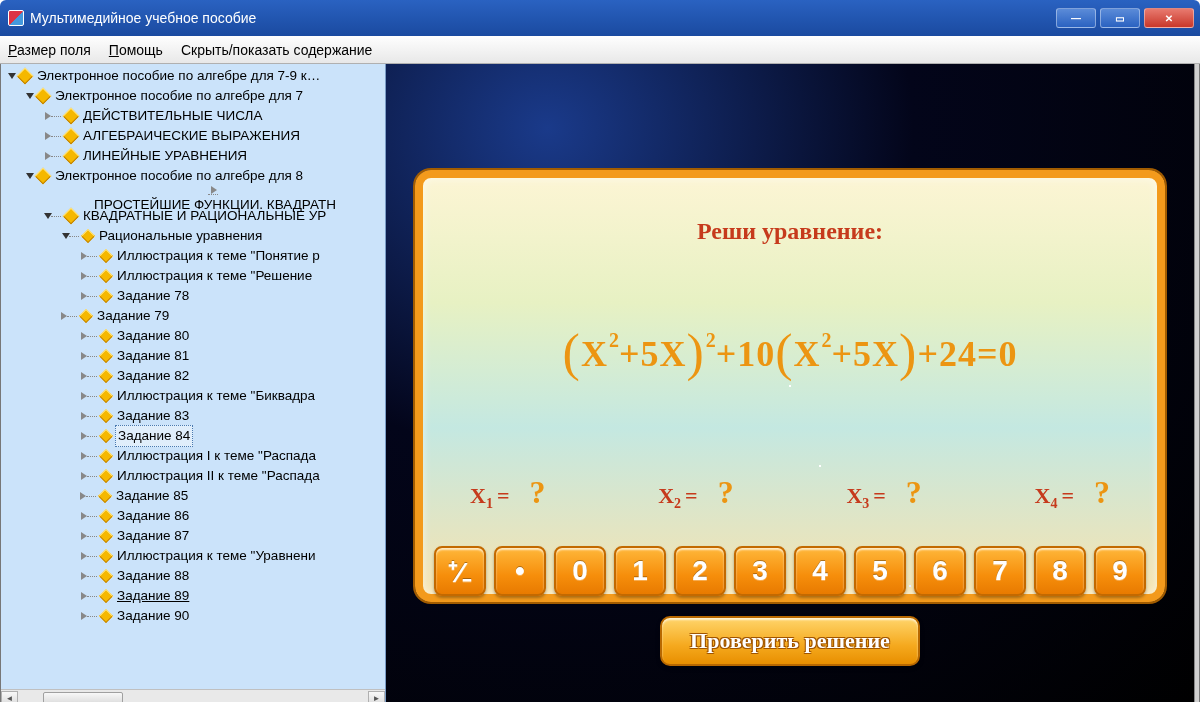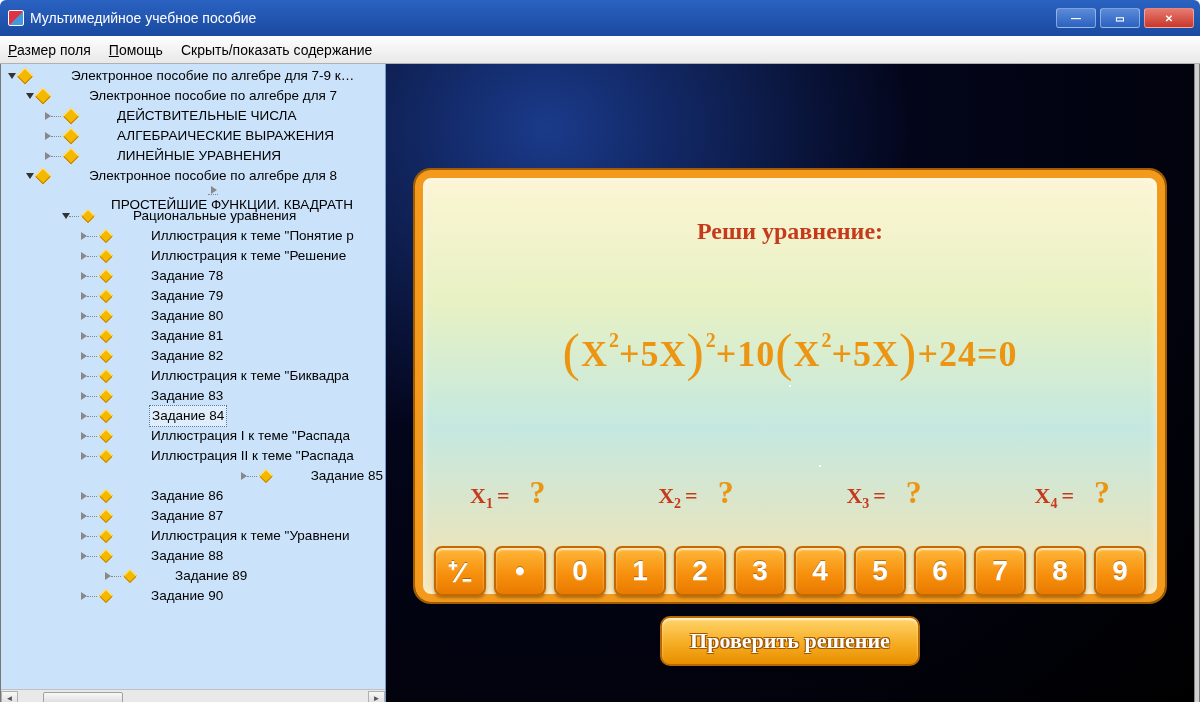--- a/index.html
+++ b/index.html
@@ -70,21 +70,21 @@
 .toggle.closed { border-top:4px solid transparent; border-bottom:4px solid transparent; border-left:6px solid #888; }
 .dash { display:inline-block; width:10px; border-top:1px dotted #888; margin-right:2px; margin-left:-2px;}
 .ticon {
   display:inline-block; width:12px; height:12px;
   background: #f5b800;
   transform: rotate(45deg);
   margin: 0 4px 0 2px;
   box-shadow: inset 1px 1px 0 #ffe88a, inset -1px -1px 0 #c08000;
 }
 .ticon.sm { width:10px; height:10px; }
-.tree .lbl { padding:0 2px;margin-left:34px;}
+.tree .lbl { padding:0 2px;}
 .tree .sel { border:1px dotted #4a7ab0; background:#e0eefb;}
 .hscroll {
   height:18px; background:#e9e9e9; border-top:1px solid #c0c0c0;
   display:flex; align-items:center;
 }
 .hscroll .arrow { width:17px; height:16px; background:linear-gradient(to bottom,#f8f8f8,#d8d8d8); border:1px solid #b0b0b0; display:flex;align-items:center;justify-content:center; font-size:8px;color:#555;}
 .hscroll .track { flex:1; height:16px; position:relative;}
 .hscroll .thumb { position:absolute; left:25px; width:80px; height:14px; top:1px; background:linear-gradient(to bottom,#f8f8f8,#d8d8d8); border:1px solid #a0a0a0; border-radius:2px;}
 .main {
   flex:1;
@@ -216,20 +216,26 @@
           <span class="toggle open"></span>
           <span class="ticon"></span>
           <span class="lbl">Электронное пособие по алгебре для 8</span>
         </div>
         <div class="node" style="padding-left: 44px; flex-direction: column;">
           <span class="toggle closed"></span>
           <span class="dash"></span>
           <span class="ticon"></span>
           <span class="lbl">ПРОСТЕЙШИЕ ФУНКЦИИ. КВАДРАТН</span>
         </div>
+        <div class="node" style="padding-left: 44px;">
+          <span class="toggle open"></span>
+          <span class="dash"></span>
+          <span class="ticon"></span>
+          <span class="lbl">КВАДРАТНЫЕ И РАЦИОНАЛЬНЫЕ УР</span>
+        </div>
         <div class="node" style="padding-left: 62px;">
           <span class="toggle open"></span>
           <span class="dash"></span>
           <span class="ticon sm"></span>
           <span class="lbl">Рациональные уравнения</span>
         </div>
         <div class="node" style="padding-left: 80px;">
           <span class="toggle closed"></span>
           <span class="dash"></span>
           <span class="ticon sm"></span>
@@ -240,21 +246,21 @@
           <span class="dash"></span>
           <span class="ticon sm"></span>
           <span class="lbl">Иллюстрация к теме "Решение</span>
         </div>
         <div class="node" style="padding-left: 80px;">
           <span class="toggle closed"></span>
           <span class="dash"></span>
           <span class="ticon sm"></span>
           <span class="lbl">Задание 78</span>
         </div>
-        <div class="node" style="padding-left: 80px;">
+        <div class="node" style="padding-left: 60px;">
           <span class="toggle closed"></span>
           <span class="dash"></span>
           <span class="ticon sm"></span>
           <span class="lbl">Задание 79</span>
         </div>
         <div class="node" style="padding-left: 80px;">
           <span class="toggle closed"></span>
           <span class="dash"></span>
           <span class="ticon sm"></span>
           <span class="lbl">Задание 80</span>
@@ -294,21 +300,21 @@
           <span class="dash"></span>
           <span class="ticon sm"></span>
           <span class="lbl">Иллюстрация I к теме "Распада</span>
         </div>
         <div class="node" style="padding-left: 80px;">
           <span class="toggle closed"></span>
           <span class="dash"></span>
           <span class="ticon sm"></span>
           <span class="lbl">Иллюстрация II к теме "Распада</span>
         </div>
-        <div class="node" style="padding-left: 100px; justify-content: flex-end;">
+        <div class="node" style="padding-left: 79px;">
           <span class="toggle closed"></span>
           <span class="dash"></span>
           <span class="ticon sm"></span>
           <span class="lbl">Задание 85</span>
         </div>
         <div class="node" style="padding-left: 80px;">
           <span class="toggle closed"></span>
           <span class="dash"></span>
           <span class="ticon sm"></span>
           <span class="lbl">Задание 86</span>
@@ -324,21 +330,21 @@
           <span class="dash"></span>
           <span class="ticon sm"></span>
           <span class="lbl">Иллюстрация к теме "Уравнени</span>
         </div>
         <div class="node" style="padding-left: 80px;">
           <span class="toggle closed"></span>
           <span class="dash"></span>
           <span class="ticon sm"></span>
           <span class="lbl">Задание 88</span>
         </div>
-        <div class="node" style="padding-left: 104px;">
+        <div class="node" style="padding-left: 80px; text-decoration: underline;">
           <span class="toggle closed"></span>
           <span class="dash"></span>
           <span class="ticon sm"></span>
           <span class="lbl">Задание 89</span>
         </div>
         <div class="node" style="padding-left: 80px;">
           <span class="toggle closed"></span>
           <span class="dash"></span>
           <span class="ticon sm"></span>
           <span class="lbl">Задание 90</span>

